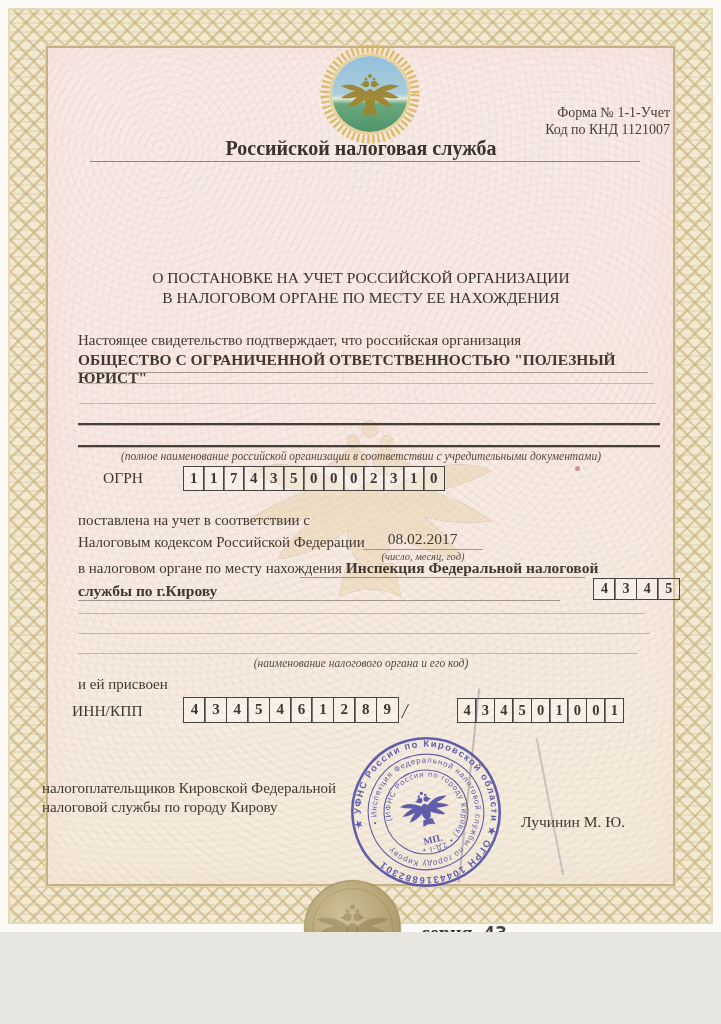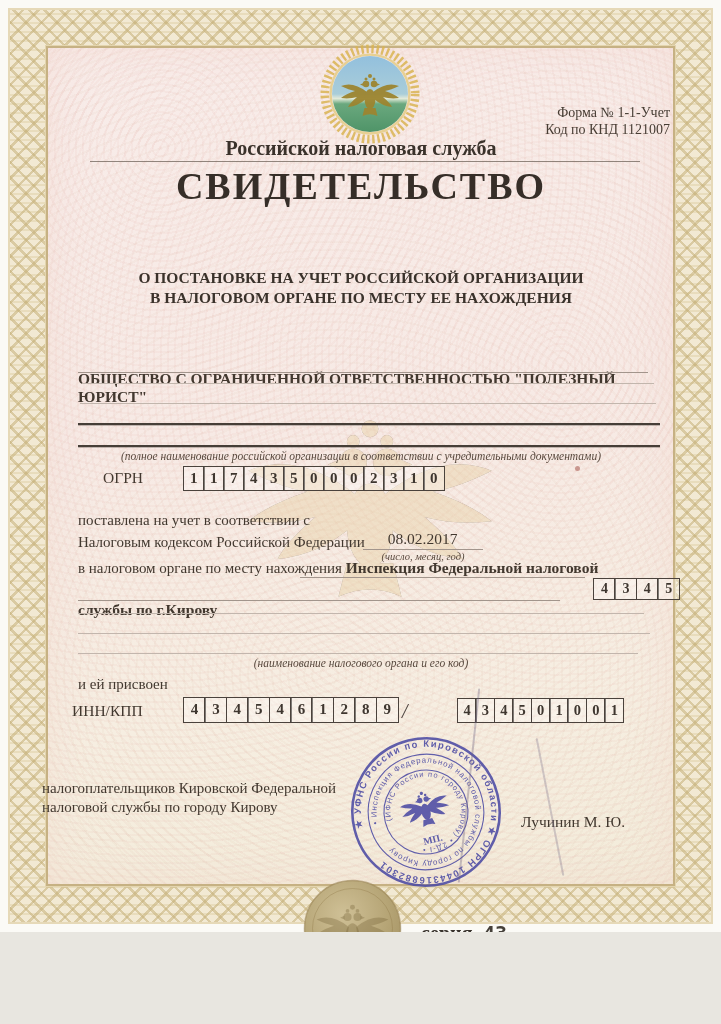--- a/index.html
+++ b/index.html
@@ -29,23 +29,23 @@
       repeating-radial-gradient(circle at 45% 75%, rgba(205,170,140,.07) 0 2px, rgba(0,0,0,0) 2px 8px),
       linear-gradient(175deg,#f8ece9 0%,#f7eae5 45%,#f6eee1 78%,#f3ecda 100%);
   }
   .abs{position:absolute;z-index:3;}
   .hline{position:absolute;z-index:3;height:1px;background:#c2b6ad;}
   .hline.under{background:#a2958c;}
   .hline.dark{height:2px;background:#463e37;box-shadow:0 1px 0 rgba(70,62,55,.3);}
   .right-txt{text-align:right;font-size:14px;line-height:17px;color:#473d34;}
   .agency{width:582px;text-align:center;font-weight:bold;font-size:20px;color:#3a322b;}
   .title{width:582px;text-align:center;font-weight:bold;font-size:38px;letter-spacing:2px;color:#362e28;}
-  .subtitle{width:582px;text-align:center;font-weight:bold;font-size:15.5px;line-height:20px;color:#3a322b;}
+  .subtitle{width:582px;text-align:center;font-weight:normal;font-size:15.5px;line-height:20px;color:#3a322b;}
   .body-txt{font-size:15px;color:#42382f;}
-  .bold{font-weight:bold;margin-top:19px;}
+  .bold{font-weight:bold;}
   .caption{width:582px;text-align:center;font-style:italic;font-size:11.5px;color:#58493e;}
   .caption.sm{width:130px;font-size:10.5px;}
   .cells{position:absolute;z-index:3;white-space:nowrap;padding-left:20px;}
   .cell{
     display:inline-block;vertical-align:top;box-sizing:border-box;
     border:1.6px solid #4a423c;background:rgba(255,255,255,.30);
     text-align:center;font-weight:bold;font-family:"Liberation Serif",serif;
     margin-left:-1.6px;
   }
   .cells .cell:first-child{margin-left:0;}
@@ -116,27 +116,27 @@
     <use href="#eagleShape" transform="translate(52,50) scale(0.52)" fill="#9d8530" opacity=".95"></use>
   </svg>
 
   <div class="abs right-txt" style="right:51px;top:104px">
     <div>Форма № 1-1-Учет</div>
     <div>Код по КНД 1121007</div>
   </div>
 
   <div class="abs agency" style="left:70px;top:137px">Российской налоговая служба</div>
   <div class="hline" style="left:90px;top:161px;width:550px;background:#6f635a;opacity:.75"></div>
-  <div class="abs title" style="left:70px;top:164px">СВИДЕТЕЛЬСТВО</div>
 
   <div class="abs subtitle" style="left:70px;top:268px">
     <div>О ПОСТАНОВКЕ НА УЧЕТ РОССИЙСКОЙ ОРГАНИЗАЦИИ</div>
     <div>В НАЛОГОВОМ ОРГАНЕ ПО МЕСТУ ЕЕ НАХОЖДЕНИЯ</div>
   </div>
 
+  <div class="abs body-txt" style="left:78px;top:332px">Настоящее свидетельство подтверждает, что российская организация</div>
   <div class="abs body-txt bold" style="left:78px;top:351px;width:582px;font-size:15.5px">ОБЩЕСТВО С ОГРАНИЧЕННОЙ ОТВЕТСТВЕННОСТЬЮ "ПОЛЕЗНЫЙ ЮРИСТ"</div>
 
   <div class="hline under" style="left:78px;top:372px;width:570px"></div>
   <div class="hline" style="left:82px;top:383px;width:572px"></div>
   <div class="hline" style="left:80px;top:403px;width:576px"></div>
   <div class="hline dark" style="left:78px;top:423px;width:582px"></div>
   <div class="hline dark" style="left:78px;top:445px;width:582px"></div>
 
   <div class="abs caption" style="left:70px;top:450px">(полное наименование российской организации в соответствии с учредительными документами)</div>
 

